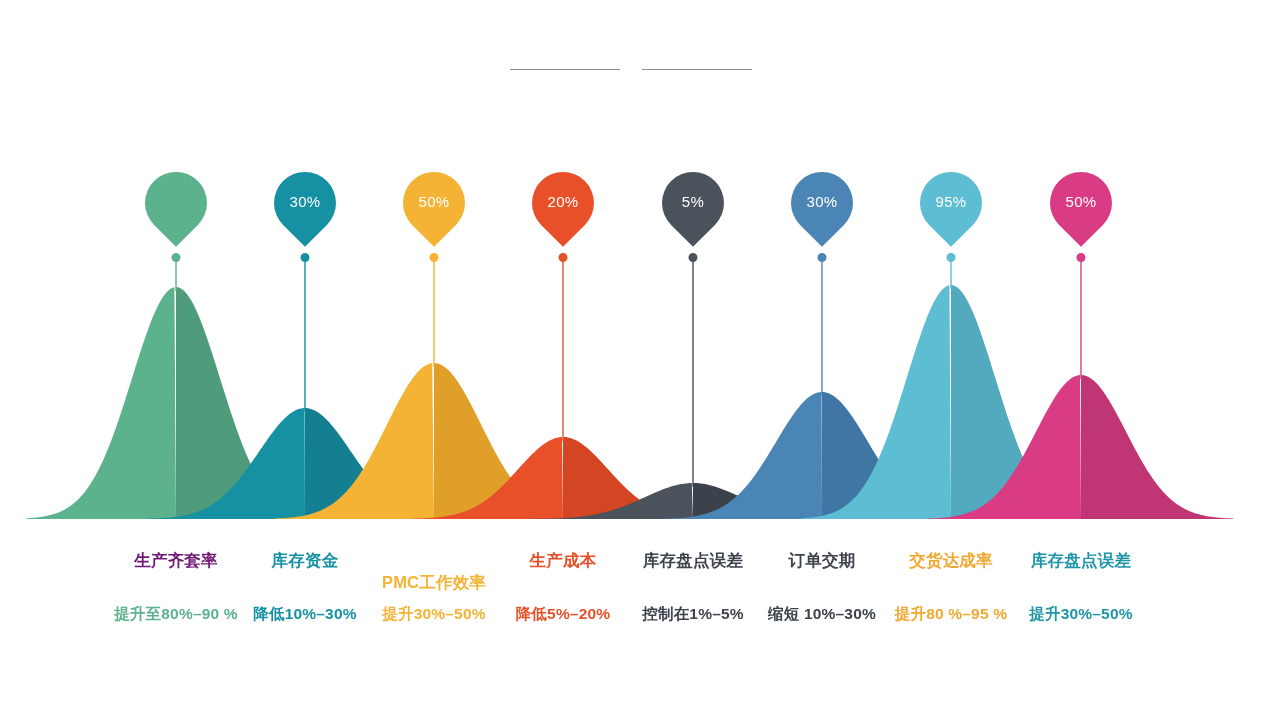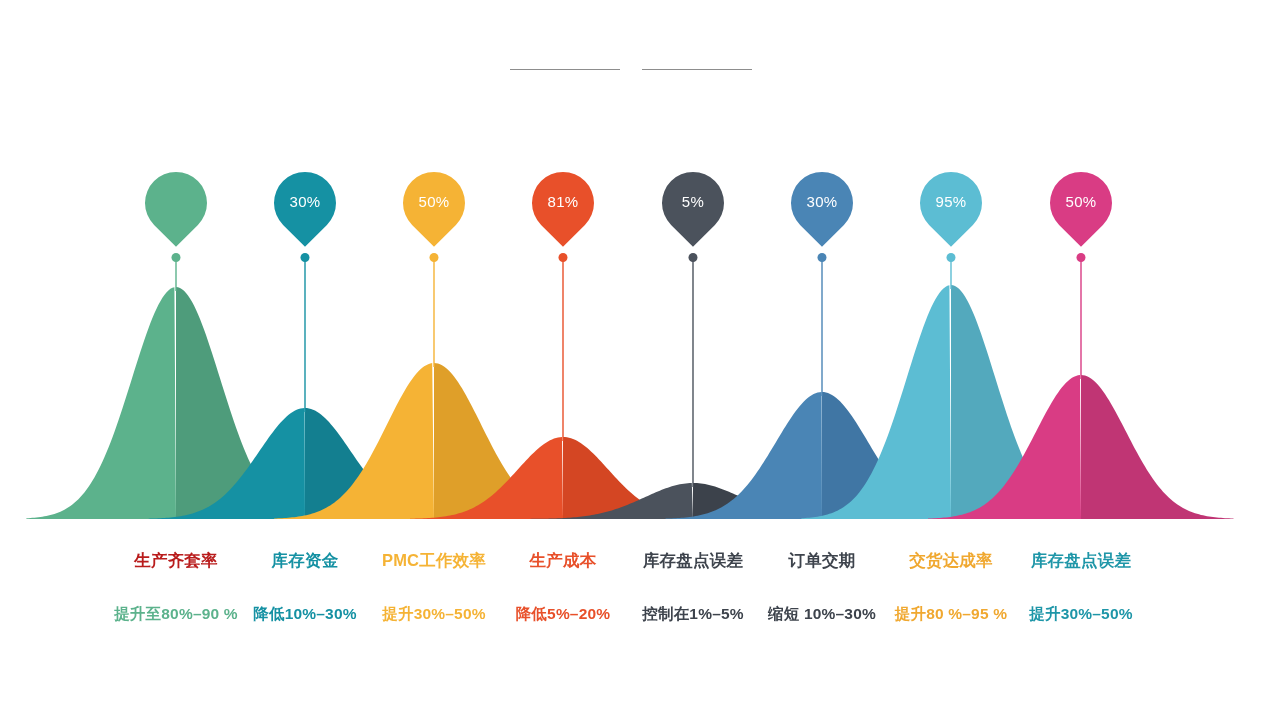--- a/index.html
+++ b/index.html
@@ -101,39 +101,39 @@
         <line x1="951" x2="951" y1="260" y2="289" stroke="#5CBDD3" stroke-width="1.4"></line>
         <line x1="1081" x2="1081" y1="260" y2="379" stroke="#D93C84" stroke-width="1.4"></line>
       </g>
   </svg>
 
   <div id="overlay">
       <div class="pin" style="left: 176px; top: 172px;">
         <div class="pin-shape" style="background: rgb(92, 178, 140);"></div>
       </div>
       <div class="pin-dot" style="left: 176px; top: 253px; background: rgb(92, 178, 140);"></div>
-      <div class="cap cap-title" style="left: 176px; top: 550px; color: #b91c1c;">生产齐套率</div>
+      <div class="cap cap-title" style="left: 176px; top: 550px; color: #701a75;">生产齐套率</div>
       <div class="cap cap-sub" style="left: 176px; top: 604px; color: rgb(92, 178, 140);">提升至80%–90 %</div>
       <div class="pin" style="left: 305px; top: 172px;">
         <div class="pin-shape" style="background: rgb(21, 145, 163);"></div>
         <div class="pin-label">30%</div>
       </div>
       <div class="pin-dot" style="left: 305px; top: 253px; background: rgb(21, 145, 163);"></div>
       <div class="cap cap-title" style="left: 305px; top: 550px; color: rgb(21, 145, 163);">库存资金</div>
       <div class="cap cap-sub" style="left: 305px; top: 604px; color: rgb(21, 145, 163);">降低10%–30%</div>
       <div class="pin" style="left: 434px; top: 172px;">
         <div class="pin-shape" style="background: rgb(245, 179, 53);"></div>
         <div class="pin-label">50%</div>
       </div>
       <div class="pin-dot" style="left: 434px; top: 253px; background: rgb(245, 179, 53);"></div>
-      <div class="cap cap-title" style="left: 434px; top: 550px; color: rgb(245, 179, 53);">PMC工作效率</div>
+      <div class="cap cap-title" style="left: 434px; top: 572px; color: rgb(245, 179, 53);">PMC工作效率</div>
       <div class="cap cap-sub" style="left: 434px; top: 604px; color: rgb(245, 179, 53);">提升30%–50%</div>
       <div class="pin" style="left: 563px; top: 172px;">
         <div class="pin-shape" style="background: rgb(232, 80, 42);"></div>
-        <div class="pin-label">81%</div>
+        <div class="pin-label">20%</div>
       </div>
       <div class="pin-dot" style="left: 563px; top: 253px; background: rgb(232, 80, 42);"></div>
       <div class="cap cap-title" style="left: 563px; top: 550px; color: rgb(232, 80, 42);">生产成本</div>
       <div class="cap cap-sub" style="left: 563px; top: 604px; color: rgb(232, 80, 42);">降低5%–20%</div>
       <div class="pin" style="left: 693px; top: 172px;">
         <div class="pin-shape" style="background: rgb(75, 82, 92);"></div>
         <div class="pin-label">5%</div>
       </div>
       <div class="pin-dot" style="left: 693px; top: 253px; background: rgb(75, 82, 92);"></div>
       <div class="cap cap-title" style="left: 693px; top: 550px; color: rgb(61, 67, 76);">库存盘点误差</div>

